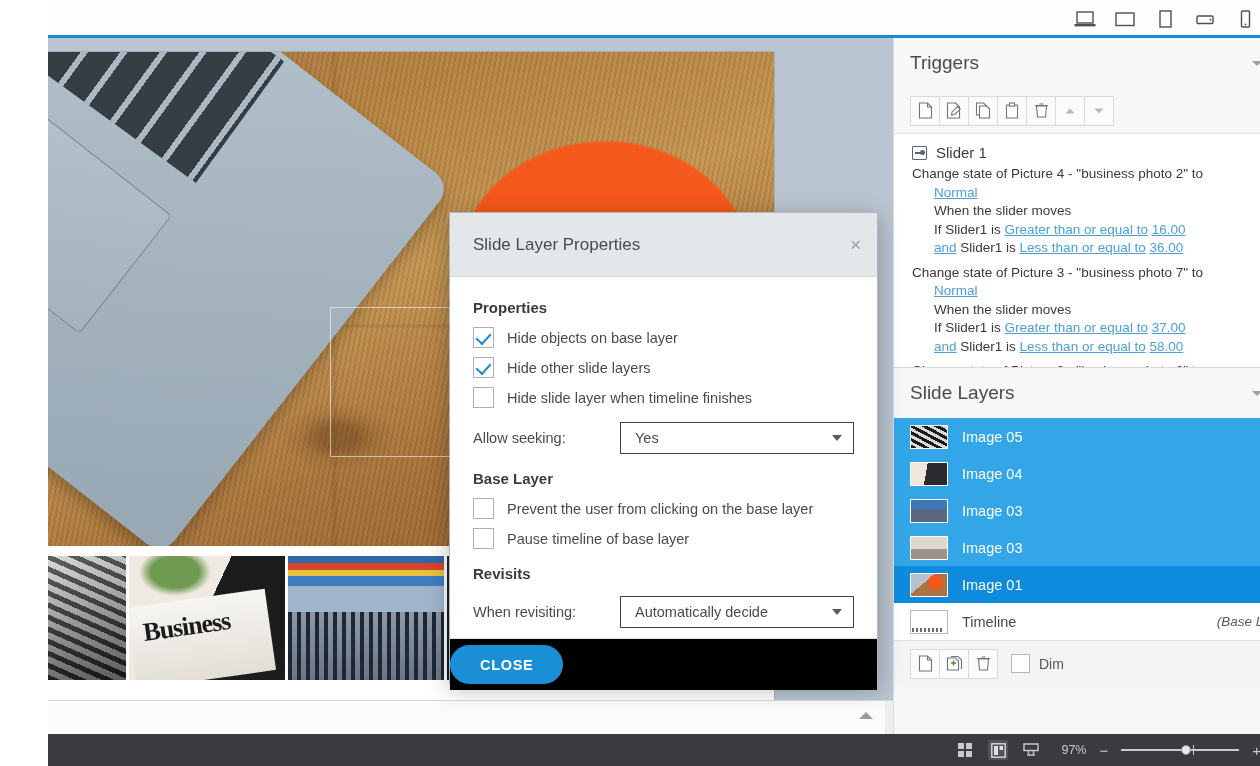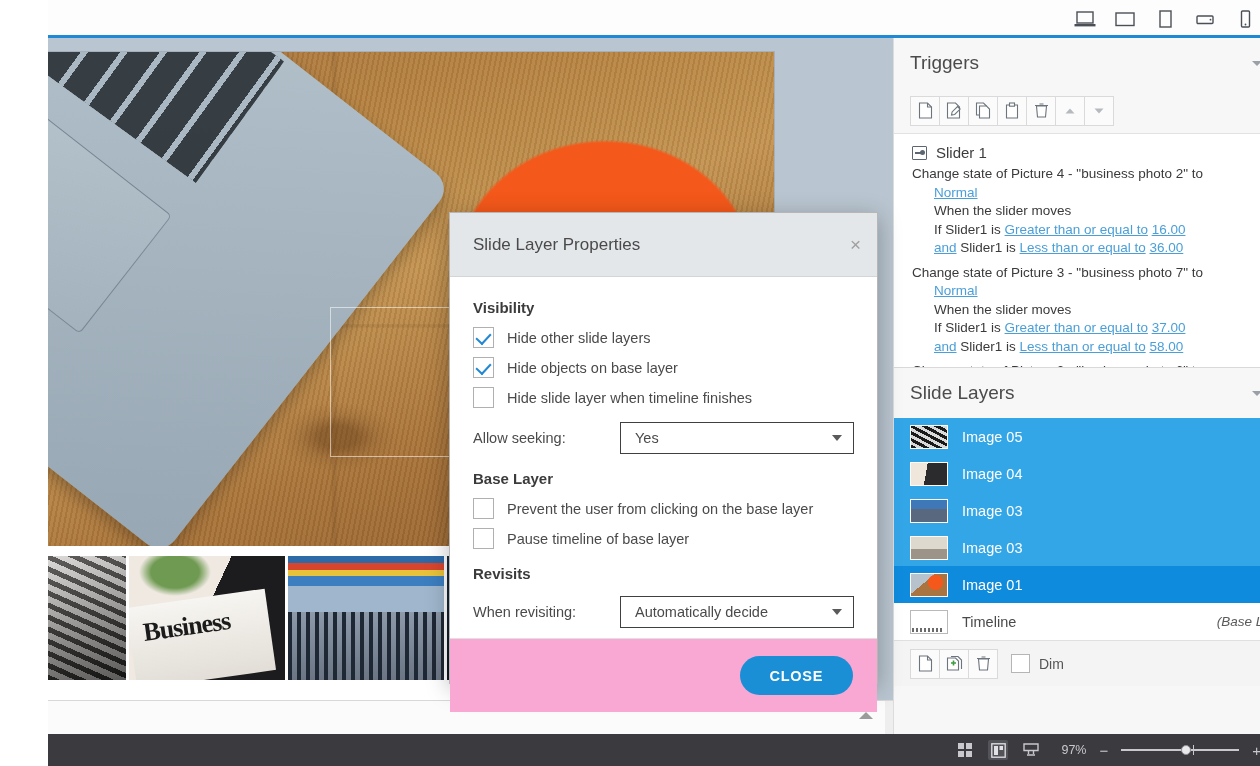--- a/index.html
+++ b/index.html
@@ -290,22 +290,22 @@
   .field-row{ display:flex; align-items:center; margin:14px 0 4px 0; }
   .field-label{ font-size:14.5px; color:#4a4a4a; width:147px; }
   .select{
     flex:1; height:32px; border:1px solid #404040; background:#fff;
     display:flex; align-items:center; padding:0 11px 0 14px;
     font-size:14.5px; color:#4a4a4a; cursor:pointer;
   }
   .select .val{ flex:1; }
   .caret{ width:0;height:0;border-left:5px solid transparent;border-right:5px solid transparent;border-top:6px solid #5a5a5a; }
   .dlg-foot{
-    height:74px; background:#f9a8d4; border-top:1px solid #e0e0e0;
-    display:flex; align-items:center; justify-content:flex-end; padding-right:24px;
+    height:52px; background:#000000; border-top:1px solid #e0e0e0;
+    display:flex; align-items:center; justify-content:flex-start; padding-right:24px;
   }
   .close-btn{
     background:#1b8fd6; color:#fff; border:none; border-radius:22px;
     padding:0 30px; height:39px; font-size:14.5px; font-weight:700;
     letter-spacing:.7px; cursor:pointer; font-family:"Liberation Sans", sans-serif;
   }
 </style>
 </head>
 <body>
 
@@ -571,29 +571,29 @@
     </div>
   </div>
 
   <div class="dialog">
     <div class="dlg-head">
       <div class="dlg-title">Slide Layer Properties</div>
       <div class="dlg-x">×</div>
     </div>
     <div class="dlg-body">
 
-      <div class="sec-title">Visibility</div>
-
+      <div class="sec-title">Properties</div>
+
+      <div class="cb-row">
+        <span class="cb on"></span>
+        <span class="cb-label">Hide objects on base layer</span>
+      </div>
       <div class="cb-row">
         <span class="cb on"></span>
         <span class="cb-label">Hide other slide layers</span>
-      </div>
-      <div class="cb-row">
-        <span class="cb on"></span>
-        <span class="cb-label">Hide objects on base layer</span>
       </div>
       <div class="cb-row">
         <span class="cb"></span>
         <span class="cb-label">Hide slide layer when timeline finishes</span>
       </div>
 
       <div class="field-row">
         <span class="field-label">Allow seeking:</span>
         <span class="select">
           <span class="val">Yes</span>

